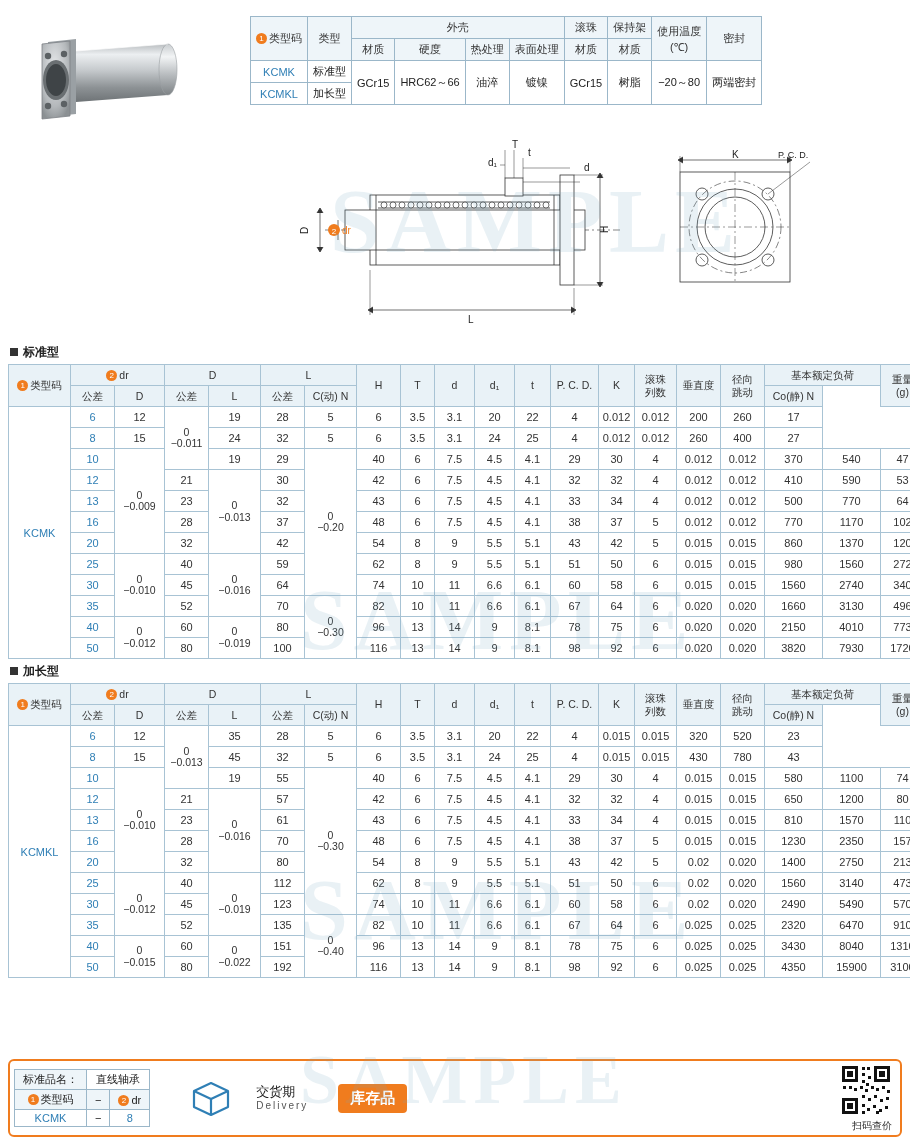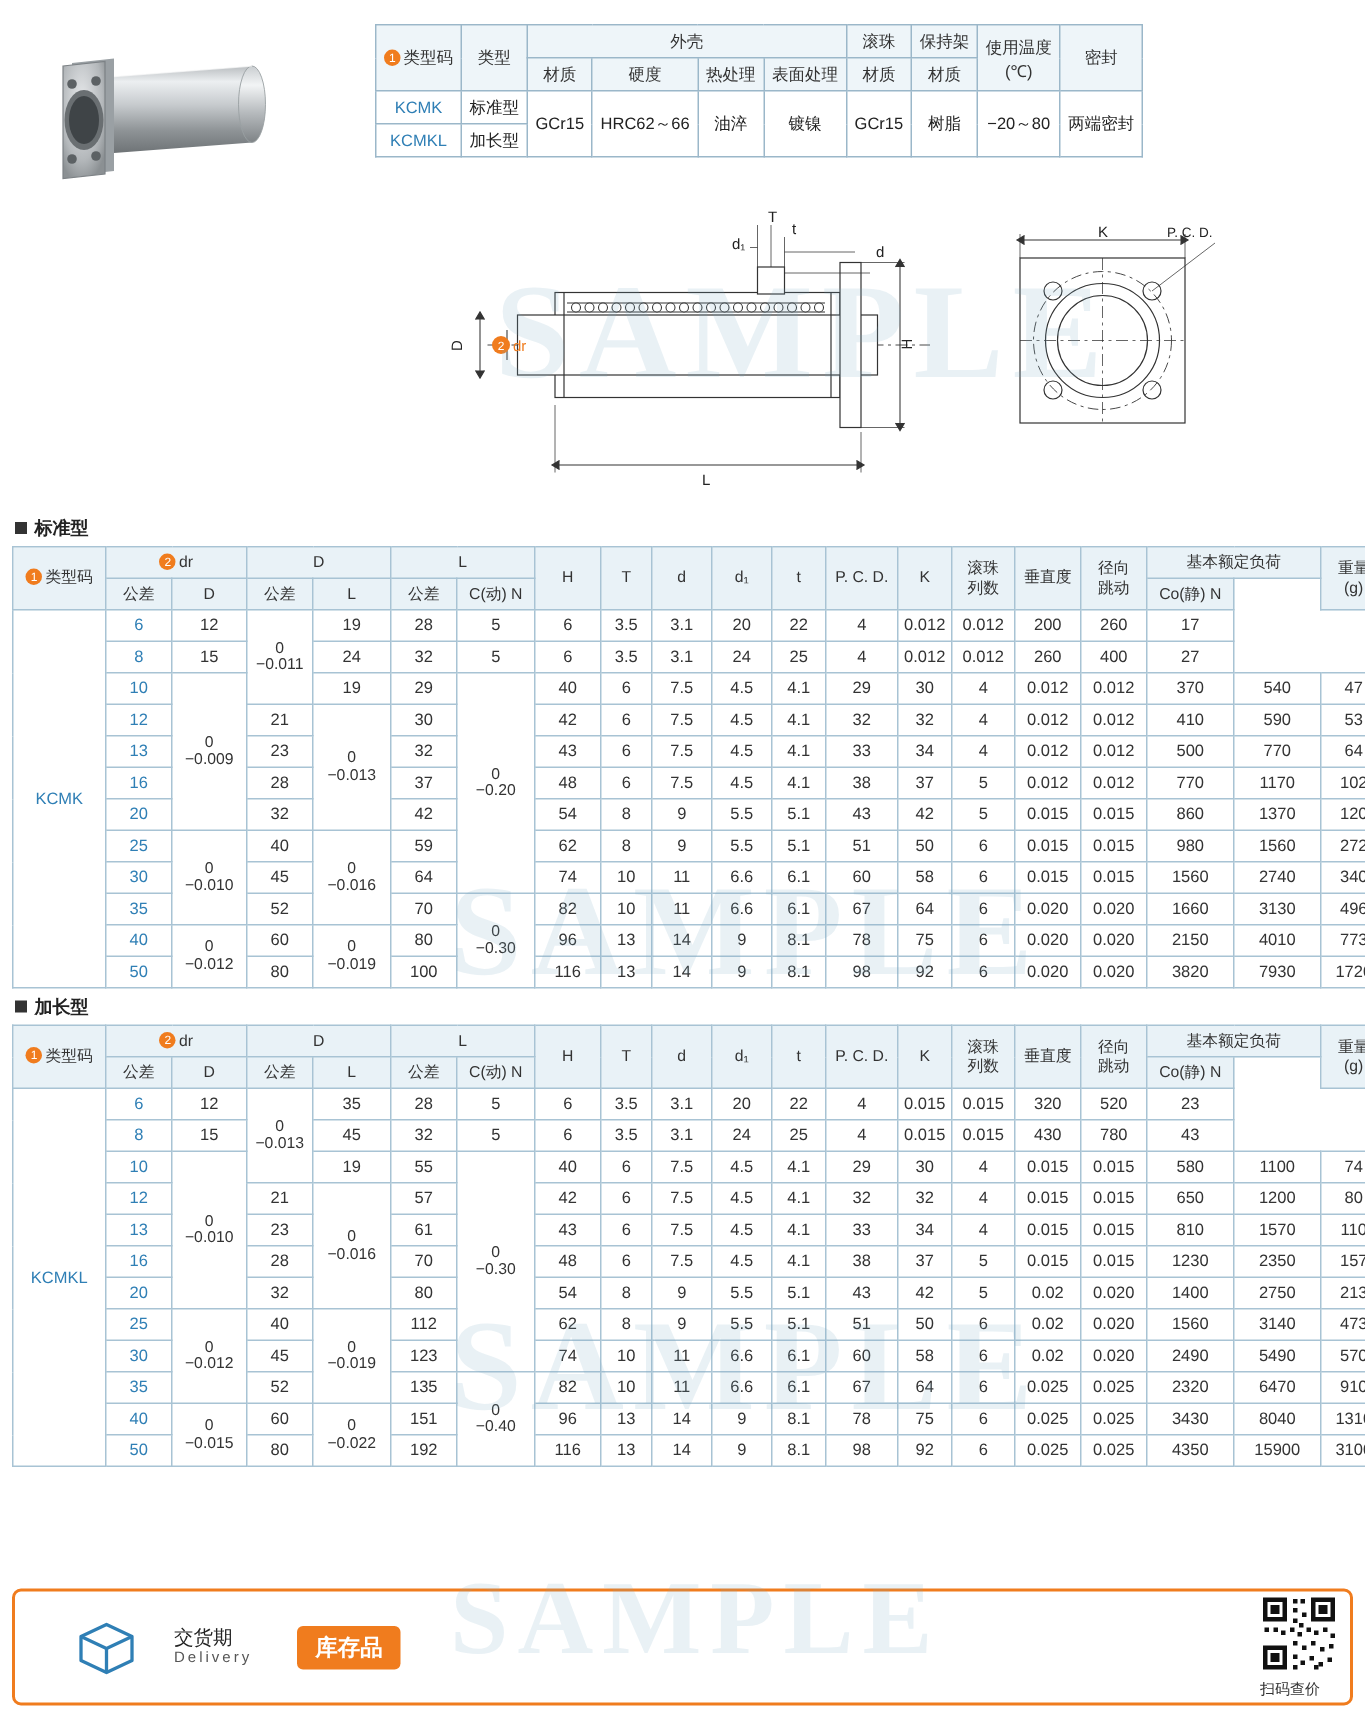--- a/index.html
+++ b/index.html
@@ -117,21 +117,21 @@
   .order-table td { border:1px solid #9bb7c9; padding:2px 8px; text-align:center;}
   .order-table td.blue { color:#2f7fb5; }
   .order-table .hdr { background:#eef5f9; }
   .delivery { display:flex; align-items:center; margin-left:40px;gap:16px;}
   .delivery .dtxt { margin-left:8px; font-size:13px; line-height:1.25;}
   .delivery .dtxt .en { font-size:10px; letter-spacing:2px; color:#555;}
   .stock-badge {
     margin-left:14px; background:#f07c1e; color:#fff; font-size:15px;
     padding:5px 12px; border-radius:4px; font-weight:bold;
   }
-  .qr { margin-left:auto; margin-right:8px; text-align:left;}
+  .qr { margin-left:auto; margin-right:8px; text-align:right;}
   .qr .cap { font-size:10px; color:#333; margin-top:1px;}
 </style>
 </head>
 <body>
 
 <div class="page">
 
   <div class="top">
 
     <div class="product-photo">
@@ -945,20 +945,38 @@
             <td>4350</td>
             <td>15900</td>
             <td>3100</td>
           </tr>
         </tbody>
     </table>
   </div>
 
   <div class="footer">
 
+    <table class="order-table">
+      <tbody>
+          <tr>
+        <td class="hdr"><span>标准品名：</span></td>
+        <td colspan="3">直线轴承</td>
+      </tr>
+      <tr>
+        <td class="hdr"><span class="num-badge">1</span><span>类型码</span></td>
+        <td class="hdr">−</td>
+        <td class="hdr" colspan="2"><span class="num-badge">2</span><span>dr</span></td>
+      </tr>
+      <tr>
+        <td class="blue">KCMK</td>
+        <td>−</td>
+        <td class="blue" colspan="2">8</td>
+      </tr>
+    </tbody>
+      </table>
 
     <div class="delivery">
       <svg width="42" height="38" viewBox="0 0 42 38">
         <g fill="none" stroke="#2f7fb5" stroke-width="2.2" stroke-linejoin="round">
           <path d="M21 4 L38 12 L38 28 L21 36 L4 28 L4 12 Z"></path>
           <path d="M4 12 L21 20 L38 12"></path>
           <path d="M21 20 L21 36"></path>
         </g>
       </svg>
       <div class="dtxt">

